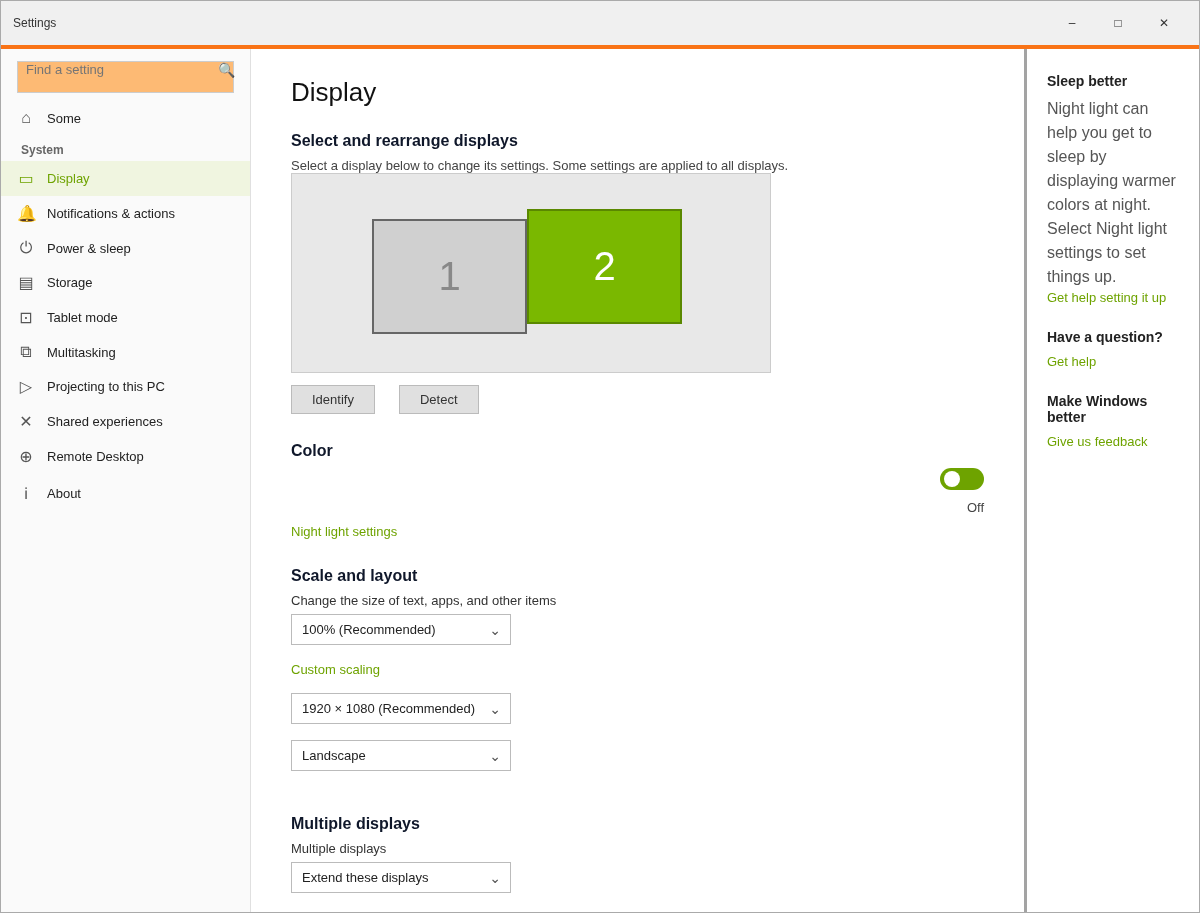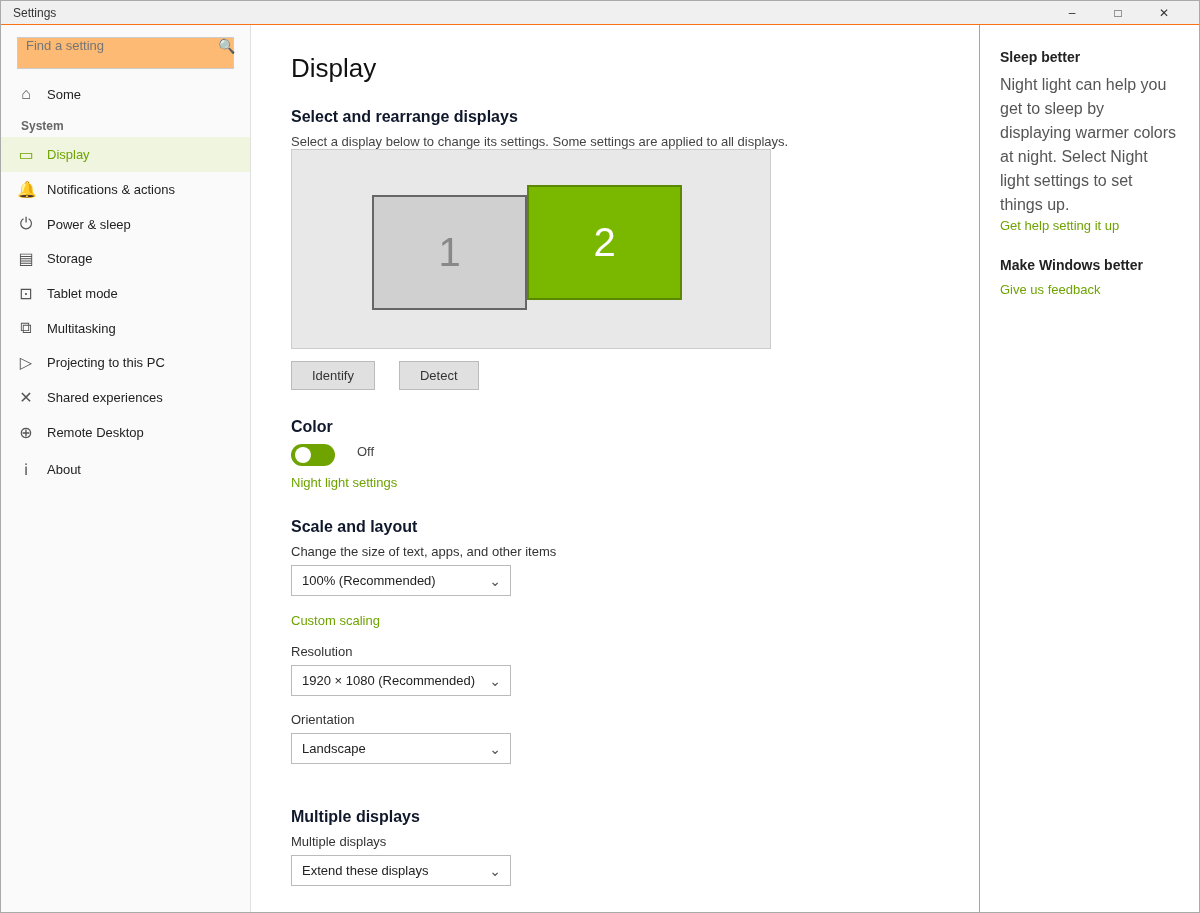--- a/index.html
+++ b/index.html
@@ -16,26 +16,26 @@
     .window {
       width: 1200px;
       height: 913px;
       background: #fff;
       display: flex;
       flex-direction: column;
       border: 1px solid #aaa;
     }
 
     .titlebar {
-      height: 24px;
+      height: 48px;
       background: #f0f0f0;
       display: flex;
       align-items: center;
       padding: 0 12px;
-      border-bottom: 1px solid #f97316;
+      border-bottom: 4px solid #f97316;
       flex-shrink: 0;
     }
     .titlebar-title {
       font-size: 12px;
       color: #333;
       flex: 1;
     }
     .titlebar-controls {
       display: flex;
       gap: 0;
@@ -201,23 +201,24 @@
       font-size: 13px;
       color: #333;
     }
 
     .section {
       margin-bottom: 28px;
     }
 
     .toggle-row {
       display: flex;
-      align-items: flex-start;
-      gap: 22px;
+      align-items: flex-end;
+      gap: 10px;
       margin-bottom: 8px;
+      flex-direction: column;
     }
     .toggle {
       width: 44px;
       height: 22px;
       background: #6ea300;
       border-radius: 11px;
       position: relative;
       cursor: pointer;
     }
     .toggle-knob {
@@ -271,25 +272,25 @@
       right: 10px;
       top: 50%;
       transform: translateY(-50%);
       pointer-events: none;
       font-size: 14px;
       color: #555;
     }
 
     
     .right-panel {
-      width: 220px;
+      width: 175px;
       flex-shrink: 0;
       padding: 24px 20px;
       background: #fff;
-      border-left: 1px solid #a3a3a3;
+      border-left: 3px solid #a3a3a3;
     }
     .right-panel-section {
       margin-bottom: 24px;
     }
     .right-panel h3 {
       font-size: 14px;
       font-weight: 600;
       margin-bottom: 8px;
     }
     .right-panel p {
@@ -420,32 +421,30 @@
             <option>125%</option>
             <option>150%</option>
             <option>175%</option>
             <option>200%</option>
           </select>
         </div>
         <br>
         <a class="link">Custom scaling</a>
 
         <div style="margin-top:16px;">
-          <p class="field-label">Resolution</p>
           <div class="select-wrap">
             <select>
               <option>1920 × 1080 (Recommended)</option>
               <option>1280 × 1024</option>
               <option>1024 × 768</option>
             </select>
           </div>
         </div>
 
         <div style="margin-top:0;">
-          <p class="field-label">Orientation</p>
           <div class="select-wrap">
             <select>
               <option>Landscape</option>
               <option>Portrait</option>
               <option>Landscape (flipped)</option>
               <option>Portrait (flipped)</option>
             </select>
           </div>
         </div>
       </div>
@@ -465,18 +464,22 @@
       </div>
     </div>
 
     <div class="right-panel">
       <div class="right-panel-section">
         <h3>Sleep better</h3>
         <p>Night light can help you get to sleep by displaying warmer colors at night. Select Night light settings to set things up.</p>
         <a class="link">Get help setting it up</a>
       </div>
       <div class="right-panel-section">
+        <h3>Have a question?</h3>
+        <a class="link">Get help</a>
+      </div>
+      <div class="right-panel-section">
         <h3>Make Windows better</h3>
         <a class="link">Give us feedback</a>
       </div>
     </div>
   </div>
 </div>
 
 </body></html>

